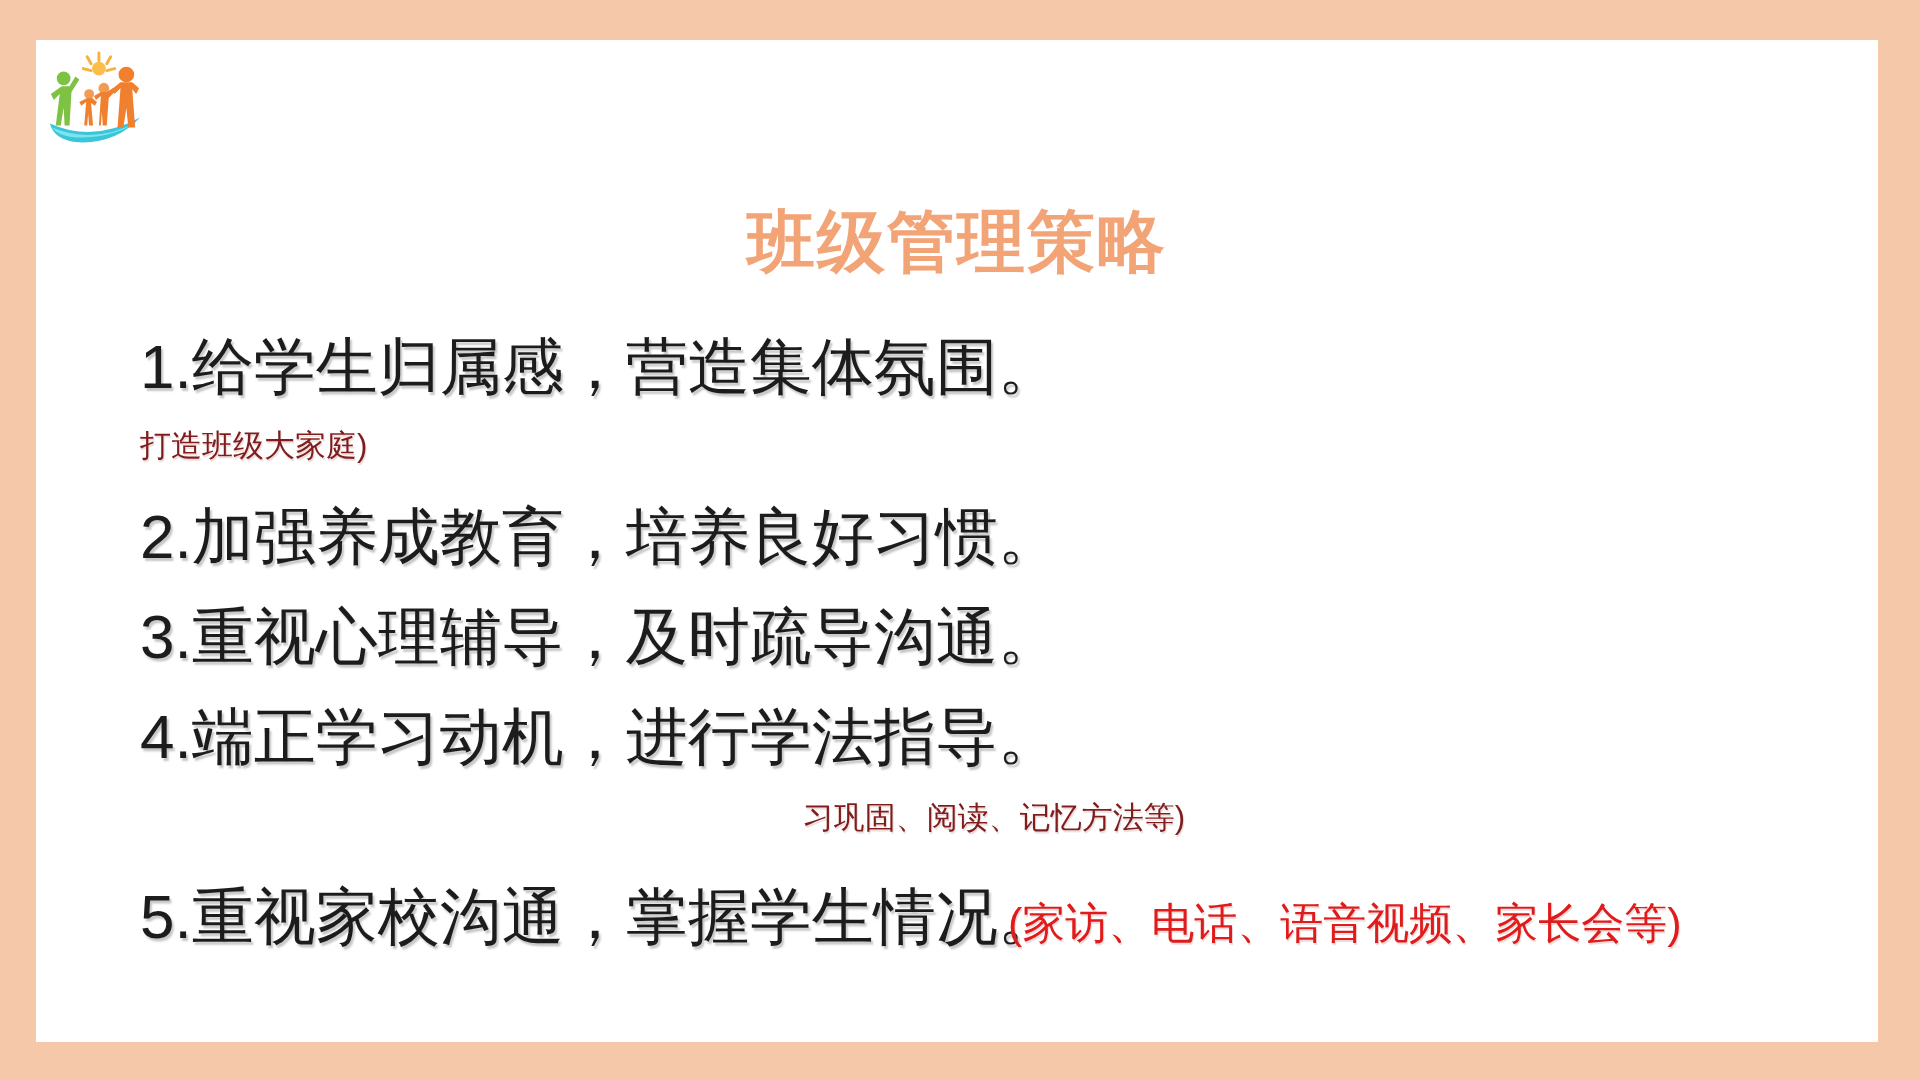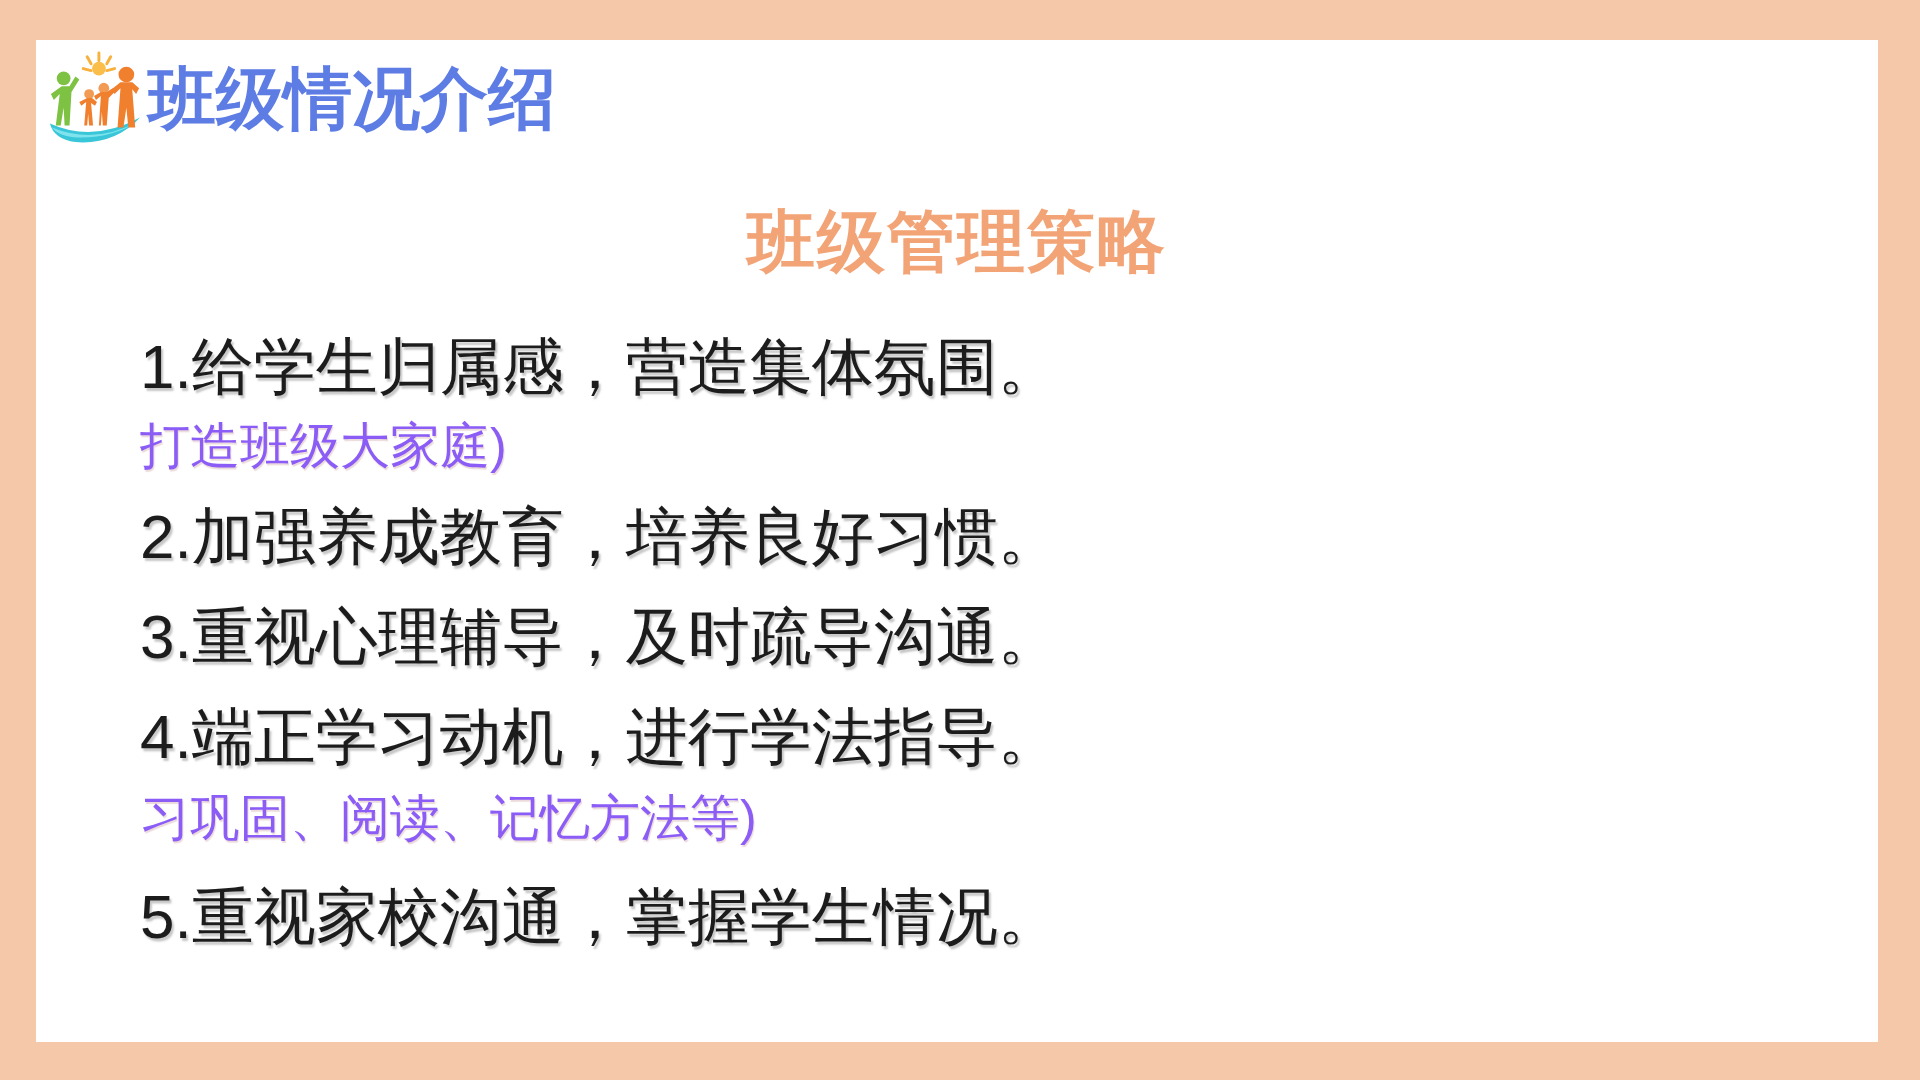--- a/index.html
+++ b/index.html
@@ -55,32 +55,32 @@
     width: 868px;
     flex-shrink: 0;
     text-shadow: 2px 3px 2px rgba(130,130,130,0.45);
   }
   .item-note {
     font-size: 43px;
     color: #E01B1B;
     text-shadow: 1px 2px 1px rgba(200,150,150,0.35);
   }
   .note-cont {
-    font-size: 50px;
-    color: #8b5cf6;
+    font-size: 31px;
+    color: #7f1d1d;
     line-height: 58px;
     white-space: nowrap;
     text-shadow: 1px 2px 1px rgba(200,150,150,0.35);
   }
   .row-1     { margin-top: 45px; }
   .cont-1    { margin-top: 10px; }
   .row-2     { margin-top: 22px; }
   .row-3     { margin-top: 20px; }
   .row-4     { margin-top: 20px; }
-  .cont-4    { margin-top: 12px; }
+  .cont-4    { margin-top: 12px; text-align: center; }
   .row-5     { margin-top: 30px; }
 </style>
 </head>
 <body>
 
 <div class="slide">
 
   <div class="header">
     <svg class="family-icon" viewBox="0 0 100 100" xmlns="http://www.w3.org/2000/svg">
 
@@ -101,21 +101,20 @@
 
       <circle cx="44" cy="46" r="5" fill="#F29B55"></circle>
       <path d="M39 78 L41 54 L36 58 L34 54 L42 50 L47 50 L52 54 L50 58 L46 55 L48 78 L44 78 L43 66 L42 78 Z" fill="#F07F2E"></path>
 
       <circle cx="59" cy="40" r="5.5" fill="#F29B55"></circle>
       <path d="M54 78 L56 48 L51 52 L49 48 L56 44 L62 44 L68 40 L70 44 L64 50 L62 78 L58 78 L57 64 L56 78 Z" fill="#F07F2E"></path>
 
       <circle cx="82" cy="26" r="8" fill="#F07F2E"></circle>
       <path d="M73 80 L76 40 L70 46 L67 41 L76 34 L88 34 L95 40 L92 46 L88 41 L91 80 L84 80 L82 60 L79 80 Z" fill="#F07F2E"></path>
     </svg>
-    <div class="header-title">班级情况介绍</div>
   </div>
 
   <div class="slide-title">班级管理策略</div>
 
   <div class="content">
 
     <div class="item-row row-1">
       <span class="item-text">1.给学生归属感，营造集体氛围。</span>
     </div>
     <div class="note-cont cont-1">打造班级大家庭)</div>
@@ -128,16 +127,17 @@
       <span class="item-text">3.重视心理辅导，及时疏导沟通。</span>
     </div>
 
     <div class="item-row row-4">
       <span class="item-text">4.端正学习动机，进行学法指导。</span>
     </div>
     <div class="note-cont cont-4">习巩固、阅读、记忆方法等)</div>
 
     <div class="item-row row-5">
       <span class="item-text">5.重视家校沟通，掌握学生情况。</span>
+      <span class="item-note">(家访、电话、语音视频、家长会等)</span>
     </div>
 
   </div>
 </div>
 
 </body></html>

